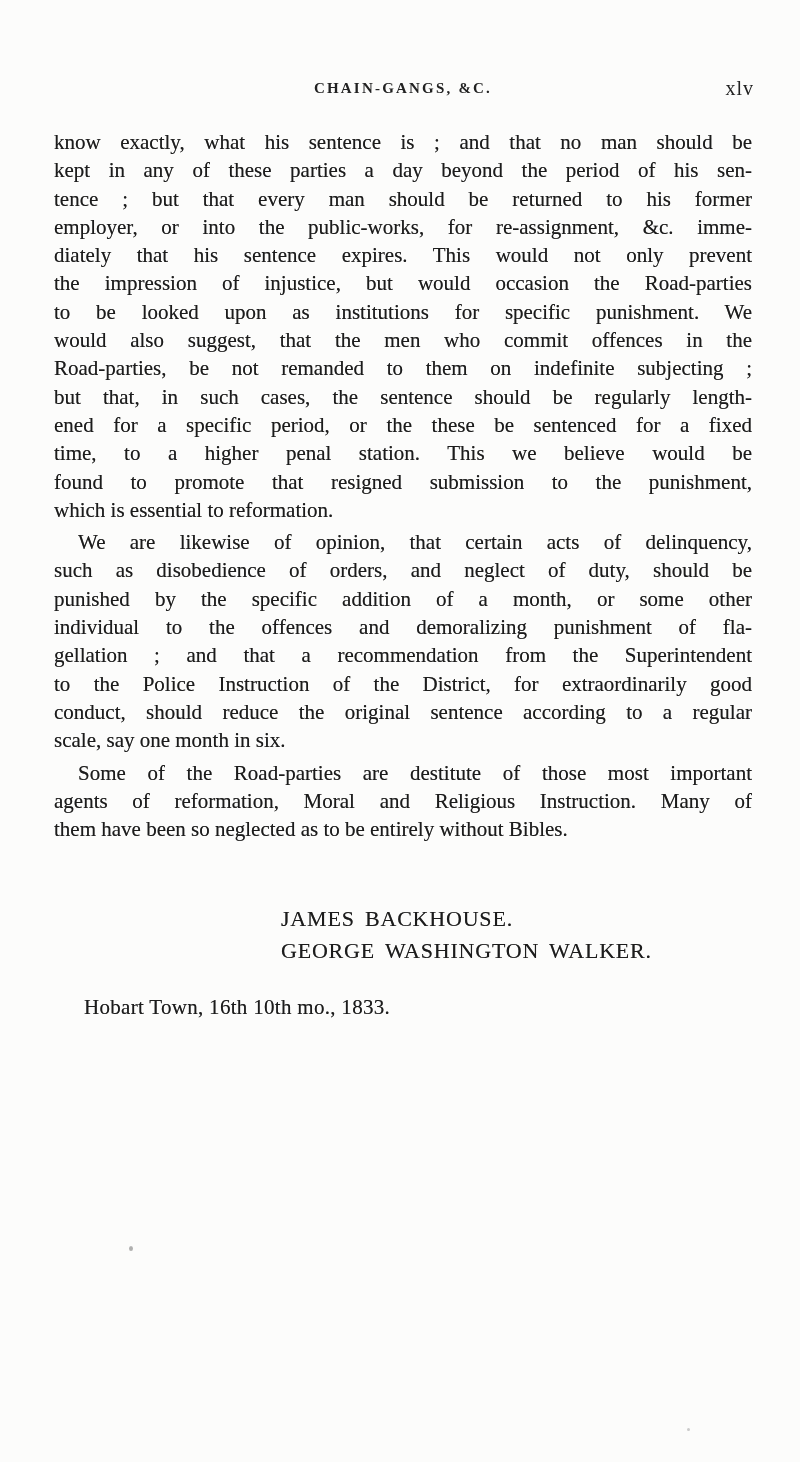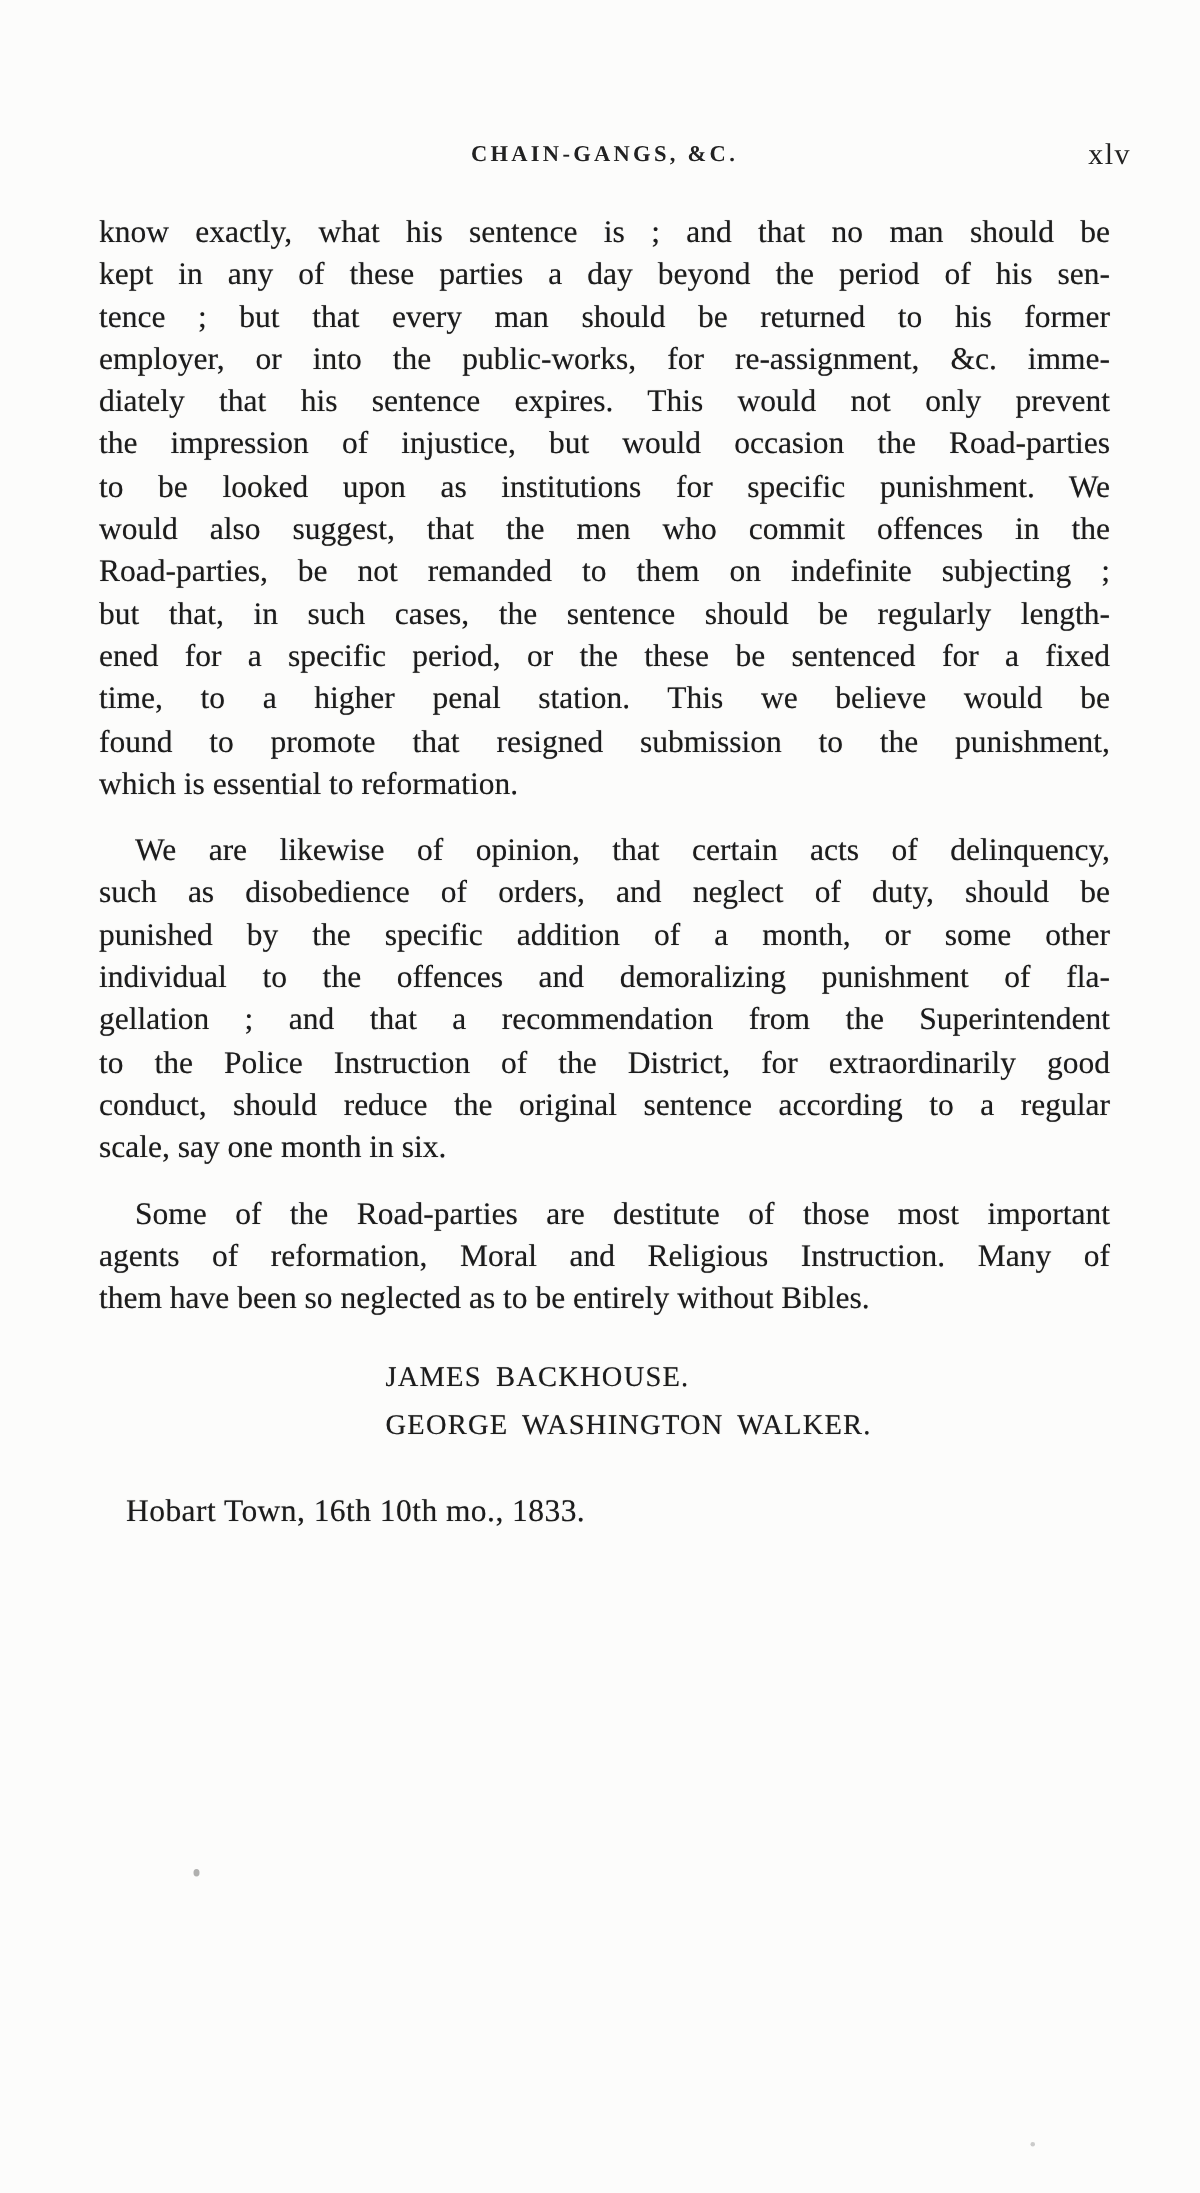--- a/index.html
+++ b/index.html
@@ -13,21 +13,21 @@
     height: 1462px;
     background: #fcfcfb;
     overflow: hidden;
     font-family: "Liberation Serif", "DejaVu Serif", serif;
     color: #1c1c1c;
   }
   
   .running-head {
     position: absolute;
     left: 50px;
-    top: 95px;
+    top: 80px;
     width: 706px;
     height: 24px;
   }
   .running-title {
     display: block;
     text-align: center;
     font-size: 15px;
     letter-spacing: 2.2px;
     text-transform: uppercase;
     font-weight: 600;
@@ -44,34 +44,34 @@
   
   .body-text {
     position: absolute;
     left: 50px;
     top: 124px;
     width: 706px;
     font-size: 21px;
     line-height: 28.3px;
     text-shadow: 0 0 0.5px rgba(20,20,20,0.55);
   }
-  .para { margin: 16px; padding: 0; }
+  .para { margin: 4px; padding: 0; }
   .line {
     text-align: justify;
     text-align-last: justify;
     white-space: normal;
   }
   .line.last { text-align-last: left; }
   .para.indented .line.first { text-indent: 24px; }
   
   .signatures {
     position: absolute;
-    left: 257px;
+    left: 281px;
     top: 903px;
-    font-size: 19px;
+    font-size: 22px;
     line-height: 31.5px;
     letter-spacing: 0.8px;
     word-spacing: 4px;
     text-shadow: 0 0 0.5px rgba(20,20,20,0.55);
   }
   .signatures .line {
     text-align: left;
     text-align-last: left;
   }
   

